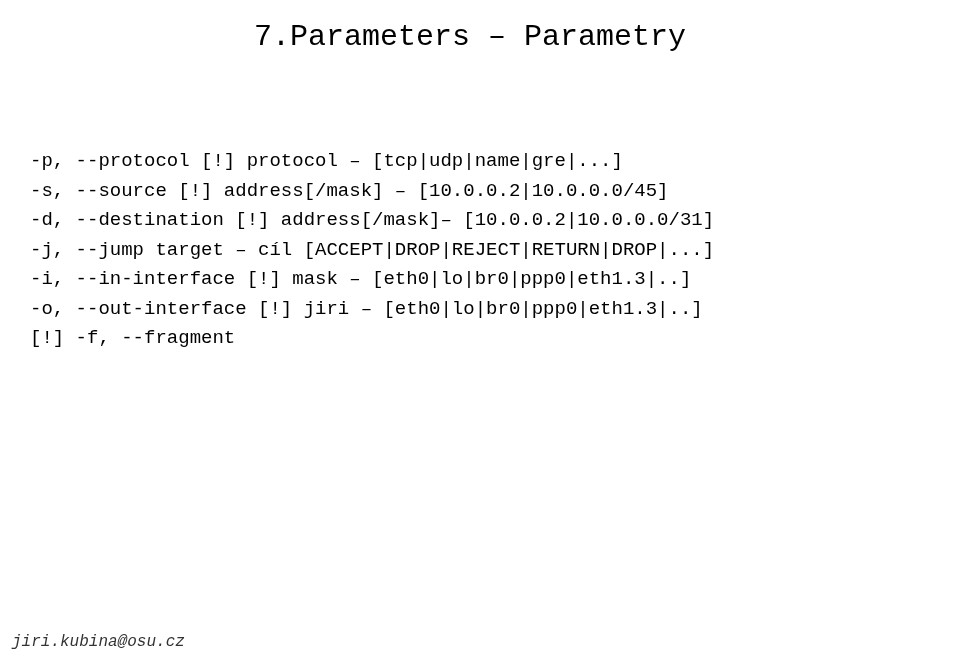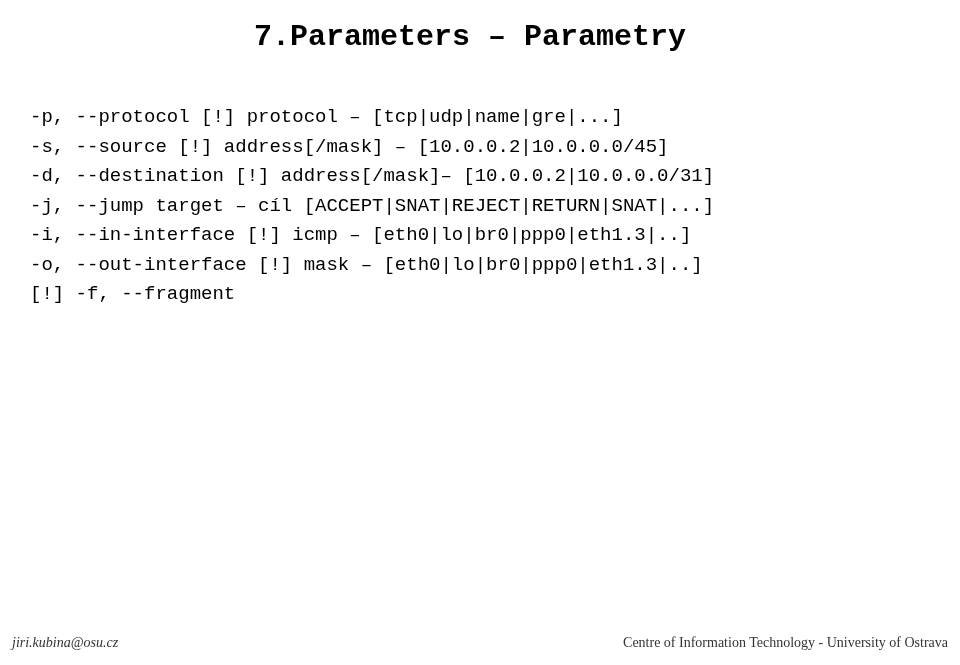--- a/index.html
+++ b/index.html
@@ -14,61 +14,60 @@
       font-family: "Courier New", Courier, monospace;
       position: relative;
       overflow: hidden;
     }
     .content {
       padding: 20px 50px 0 30px;
     }
     .title {
       text-align: center;
       font-size: 30px;
-      font-weight: bold;
-      margin-bottom: 20px;
+      font-weight: normal;
+      margin-bottom: 64px;
       font-family: "Courier New", Courier, monospace;
     }
     .params {
       font-size: 19px;
       line-height: 1.55;
       white-space: pre-wrap;
       font-family: "Courier New", Courier, monospace;
     }
     .footer {
       position: absolute;
       bottom: 14px;
       left: 0;
       right: 0;
       display: flex;
       justify-content: space-between;
       padding: 0 12px 0 12px;
-      font-family: Liberation Serif, serif;
-      font-size: 14px;
+      font-family: Liberation Mono, monospace;
+      font-size: 16px;
       color: #333;
     }
     .footer-left {
       font-style: italic;
     }
     .footer-right {
       text-align: right;
     }
   </style>
 </head>
 <body>
 
 <div class="content">
   <h1 class="title">7.Parameters – Parametry</h1>
   <div class="params">
 <span>-p, --protocol [!] protocol – [tcp|udp|name|gre|...]</span>
 <span>-s, --source [!] address[/mask] – [10.0.0.2|10.0.0.0/45]</span>
 <span>-d, --destination [!] address[/mask]– [10.0.0.2|10.0.0.0/31]</span>
-<span>-j, --jump target – cíl [ACCEPT|SNAT|REJECT|RETURN|SNAT|...]</span>
-<span>-i, --in-interface [!] icmp – [eth0|lo|br0|ppp0|eth1.3|..]</span>
-<span>-o, --out-interface [!] mask – [eth0|lo|br0|ppp0|eth1.3|..]</span>
+<span>-j, --jump target – cíl [ACCEPT|DROP|REJECT|RETURN|DROP|...]</span>
+<span>-i, --in-interface [!] mask – [eth0|lo|br0|ppp0|eth1.3|..]</span>
+<span>-o, --out-interface [!] jiri – [eth0|lo|br0|ppp0|eth1.3|..]</span>
 <span>[!] -f, --fragment</span>
   </div>
 </div>
 
 <div class="footer">
   <div class="footer-left">jiri.kubina@osu.cz</div>
-  <div class="footer-right">Centre of Information Technology - University of Ostrava</div>
 </div>
 
 </body></html>

